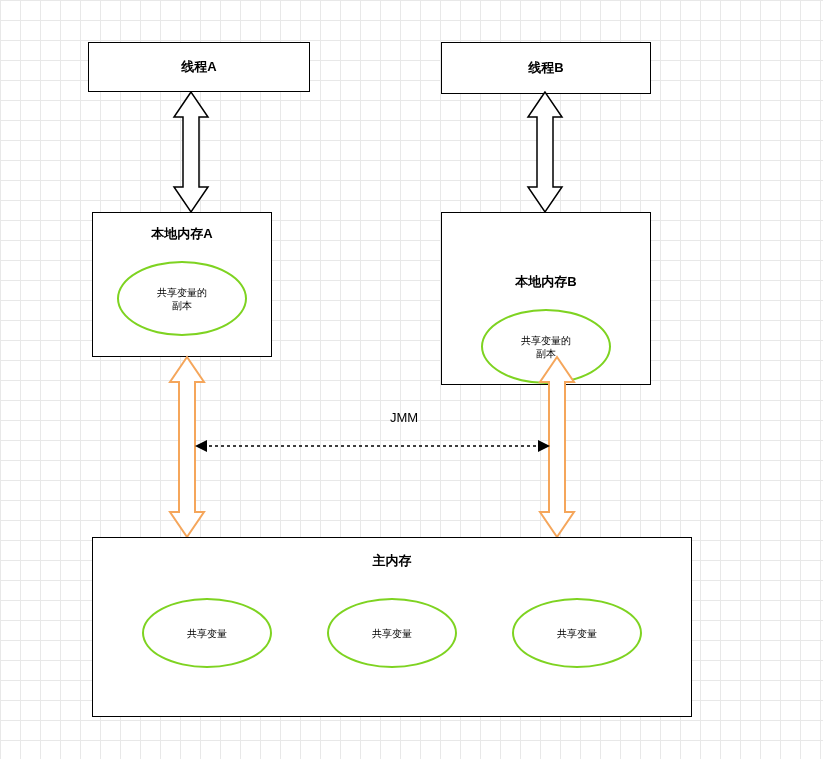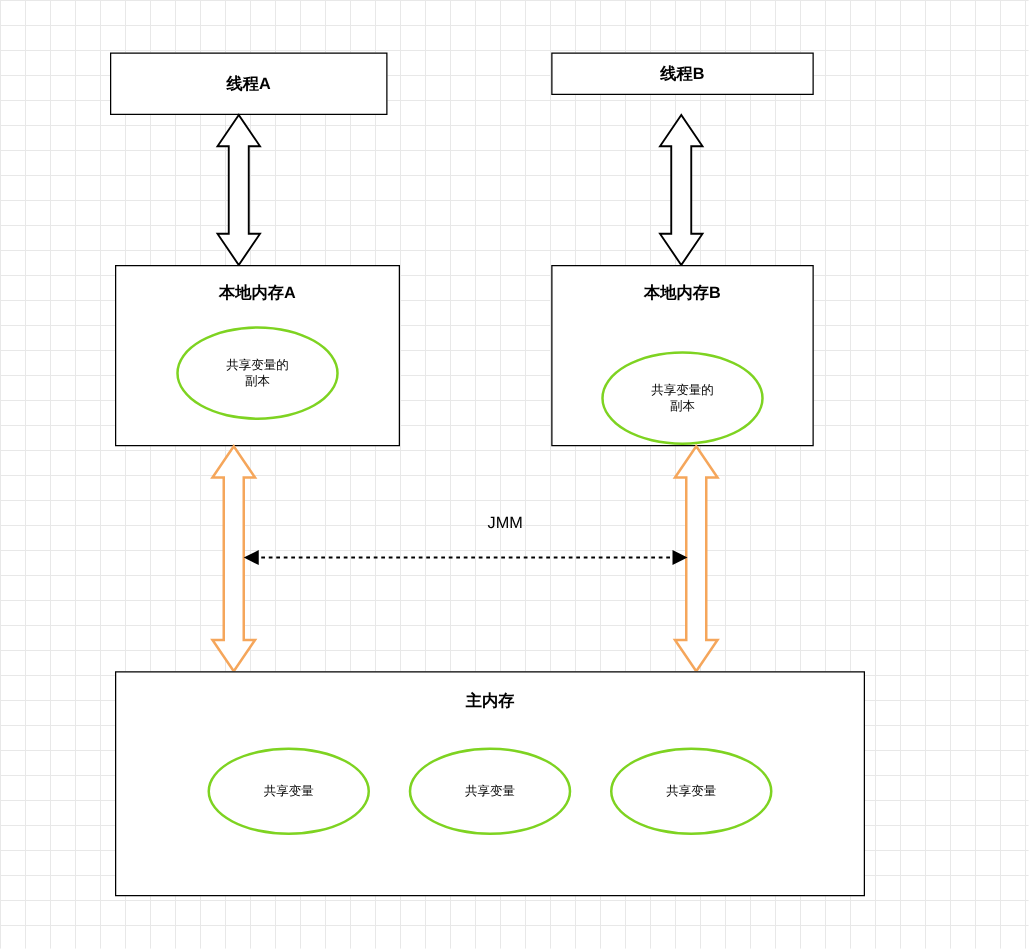--- a/index.html
+++ b/index.html
@@ -55,41 +55,41 @@
   </style>
 </head>
 <body>
 
 <div class="grid-bg"></div>
 
 <div class="box" style="left:88px; top:42px; width:222px; height:50px;">
   <span class="box-title">线程A</span>
 </div>
 
-<div class="box" style="left:441px; top:42px; width:210px; height:34px;">
+<div class="box" style="left:441px; top:42px; width:210px; height:52px;">
   <span class="box-title">线程B</span>
 </div>
 
 <svg class="connector" style="left:156px; top:92px; width:70px; height:120px;">
   <path d="M 35 0 L 18 25 L 27 25 L 27 95 L 18 95 L 35 120 L 52 95 L 43 95 L 43 25 L 52 25 Z" fill="#fff" stroke="#000" stroke-width="1.5"></path>
 </svg>
 
 <svg class="connector" style="left:510px; top:92px; width:70px; height:120px;">
   <path d="M 35 0 L 18 25 L 27 25 L 27 95 L 18 95 L 35 120 L 52 95 L 43 95 L 43 25 L 52 25 Z" fill="#fff" stroke="#000" stroke-width="1.5"></path>
 </svg>
 
-<div class="box" style="left:92px; top:212px; width:228px; height:145px; justify-content:flex-start; padding-top:12px;">
+<div class="box" style="left:92px; top:212px; width:180px; height:145px; justify-content:flex-start; padding-top:12px;">
   <span class="box-title">本地内存A</span>
   <div class="ellipse" style="width:130px; height:75px; margin-top:18px;">
     <span style="white-space:pre-line;">共享变量的
 副本</span>
   </div>
 </div>
 
-<div class="box" style="left:441px; top:212px; width:210px; height:145px; justify-content:space-between; padding-top:12px;">
+<div class="box" style="left:441px; top:212px; width:210px; height:173px; justify-content:flex-end; padding-top:12px;">
   <span class="box-title">本地内存B</span>
   <div class="ellipse" style="width:130px; height:75px; margin-top:18px;">
     <span style="white-space:pre-line;">共享变量的
 副本</span>
   </div>
 </div>
 
 <svg class="connector" style="left:152px; top:357px; width:70px; height:180px;">
   <path d="M 35 0 L 18 25 L 27 25 L 27 155 L 18 155 L 35 180 L 52 155 L 43 155 L 43 25 L 52 25 Z" fill="#fff" stroke="#f5a65b" stroke-width="2"></path>
 </svg>
@@ -103,21 +103,21 @@
 </div>
 
 <svg class="connector" style="left:195px; top:436px; width:355px; height:20px;">
   <line x1="8" y1="10" x2="347" y2="10" stroke="#000" stroke-width="1.5" stroke-dasharray="3,3"></line>
   <polygon points="0,10 12,4 12,16" fill="#000"></polygon>
   <polygon points="355,10 343,4 343,16" fill="#000"></polygon>
 </svg>
 
 <div class="box" style="left:92px; top:537px; width:600px; height:180px; justify-content:flex-start; padding-top:14px;">
   <span class="box-title">主内存</span>
-  <div style="display:flex; gap:31px; margin-top:28px;">
+  <div style="display:flex; gap:55px; margin-top:28px;">
     <div class="ellipse" style="width:130px; height:70px;">
       <span>共享变量</span>
     </div>
     <div class="ellipse" style="width:130px; height:70px;">
       <span>共享变量</span>
     </div>
     <div class="ellipse" style="width:130px; height:70px;">
       <span>共享变量</span>
     </div>
   </div>

